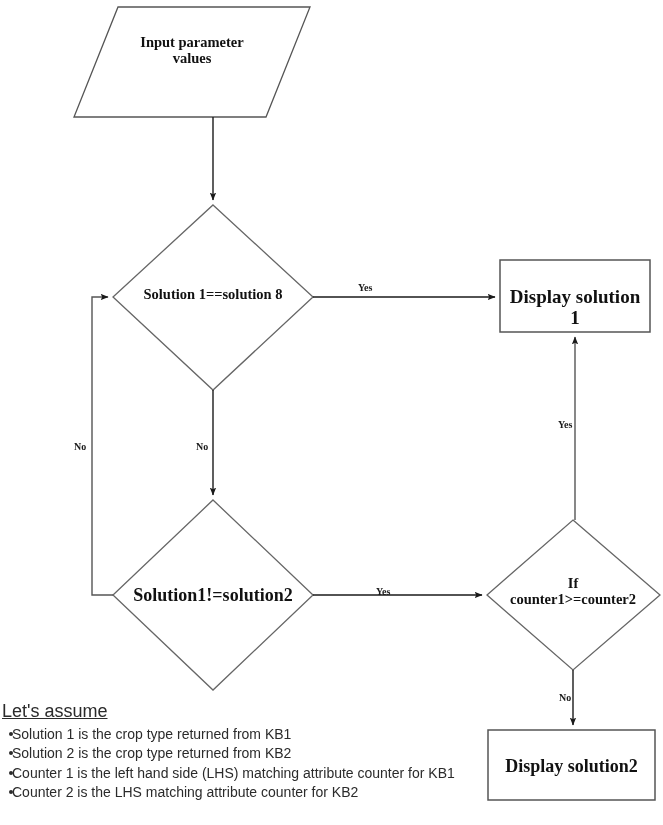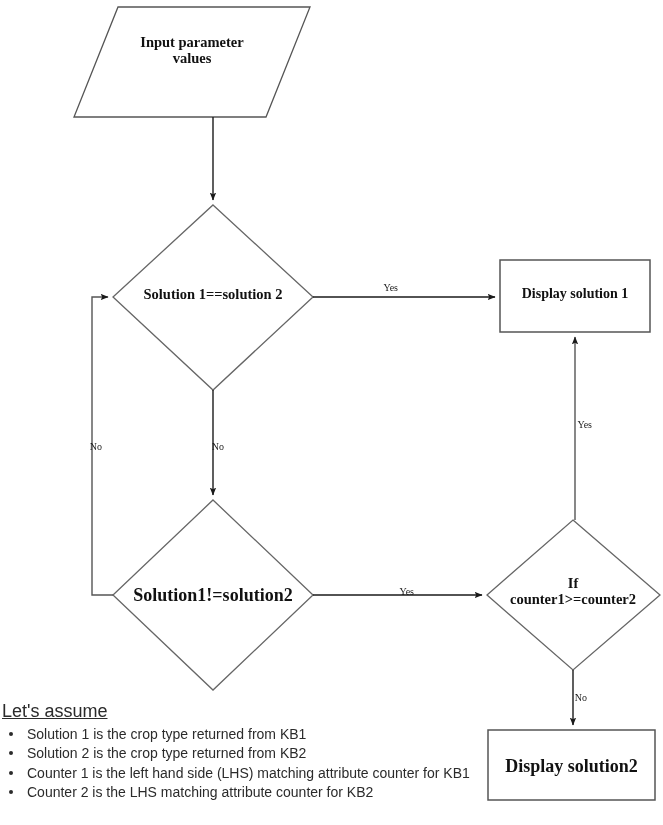--- a/index.html
+++ b/index.html
@@ -33,23 +33,23 @@
     font-weight: bold;
     color: #111111;
     text-align: center;
     line-height: 1.12;
     white-space: pre-line;
     pointer-events: none;
   }
   .edge-label {
     position: absolute;
     font-family: "Liberation Serif", serif;
-    font-weight: normal;
+    font-weight: bold;
     color: #1a1a1a;
-    text-align: right;
+    text-align: left;
     pointer-events: none;
   }
   .legend {
     position: absolute;
     left: 0px;
     top: 700px;
     width: 470px;
     font-family: "Liberation Sans", sans-serif;
     color: #2b2b2b;
   }
@@ -61,21 +61,21 @@
   }
   .legend-list {
     margin: 0;
     padding: 0;
     list-style: none;
   }
   .legend-item {
     position: relative;
     font-size: 14px;
     line-height: 1.33;
-    padding-left: 27px;
+    padding-left: 12px;
     margin-bottom: 1px;
   }
   .legend-bullet {
     position: absolute;
     left: 9px;
     top: 0.50em;
     width: 4px;
     height: 4px;
     background: #2b2b2b;
     border-radius: 50%;
@@ -116,23 +116,23 @@
     <line x1="313" y1="595" x2="482" y2="595" stroke="#1a1a1a" stroke-width="1.4" marker-end="url(#arrowhead)"></line>
 
     <line x1="575" y1="520" x2="575" y2="337" stroke="#555555" stroke-width="1.4" marker-end="url(#arrowhead)"></line>
 
     <line x1="573" y1="670" x2="573" y2="725" stroke="#1a1a1a" stroke-width="1.4" marker-end="url(#arrowhead)"></line>
   </svg>
 
   <div class="node-label" style="left:112px; top:34px; width:160px; font-size:14.5px;">Input parameter
 values</div>
 
-  <div class="node-label" style="left:118px; top:286px; width:190px; font-size:14.5px;">Solution 1==solution 2</div>
+  <div class="node-label" style="left:118px; top:286px; width:190px; font-size:14.5px;">Solution 1==solution 8</div>
 
-  <div class="node-label" style="left:505px; top:286px; width:140px; font-size:14px;">Display solution 1</div>
+  <div class="node-label" style="left:505px; top:286px; width:140px; font-size:19px;">Display solution 1</div>
 
   <div class="node-label" style="left:118px; top:585px; width:190px; font-size:18px;">Solution1!=solution2</div>
 
   <div class="node-label" style="left:489px; top:575px; width:168px; font-size:14.5px;">If
 counter1&gt;=counter2</div>
 
   <div class="node-label" style="left:493px; top:756px; width:157px; font-size:18px;">Display solution2</div>
 
   <div class="edge-label" style="left:358px; top:282px; width:40px; font-size:10px;">Yes</div>
 

